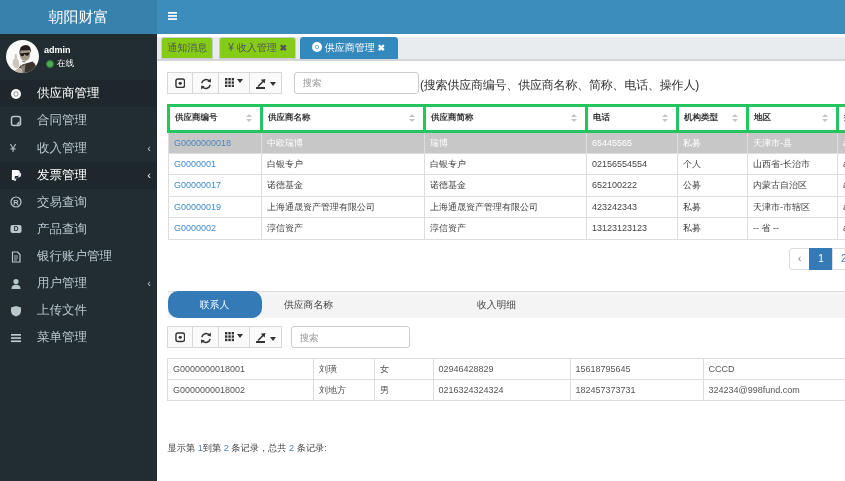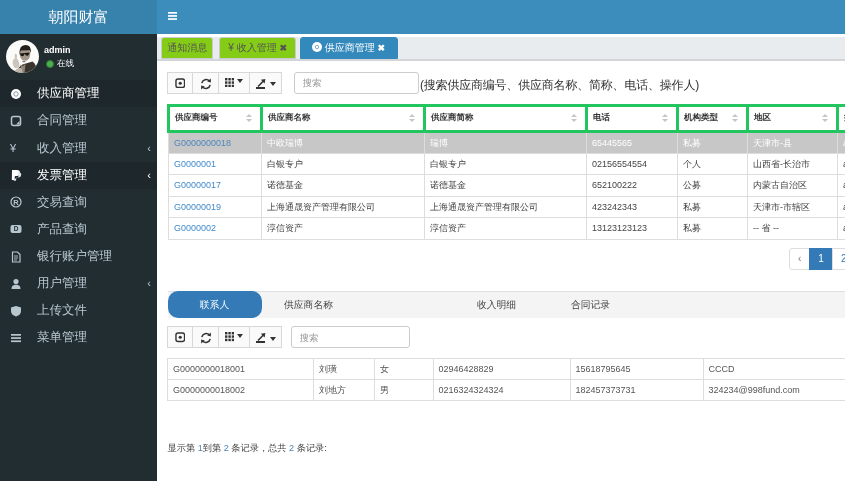--- a/index.html
+++ b/index.html
@@ -323,21 +323,20 @@
     <div id="pgbtns">
       <div class="pgb prev">‹</div>
         <div class="pgb act">1</div>
         <div class="pgb">2</div>
     </div>
 
     <div id="strip2"></div>
     <div id="t2a" class="t2">联系人</div>
     <div id="t2b" class="t2">供应商名称</div>
     <div id="t2d" class="t2">收入明细</div>
-    <div id="t2e" class="t2">合同记录</div>
 
     <div id="grp2" class="btngrp">
       <div class="tbtn" style="width:26px;">
         <svg width="10.5" height="10.5" viewBox="0 0 12 12">
             <rect x="1.1" y="1.1" width="9.8" height="9.8" rx="2.4" fill="none" stroke="#333" stroke-width="1.6"></rect>
             <circle cx="6" cy="6" r="1.8" fill="#333"></circle>
           </svg>
       </div>
       <div class="tbtn" style="width:27px;">
         <svg width="12" height="12" viewBox="0 0 12 12">

